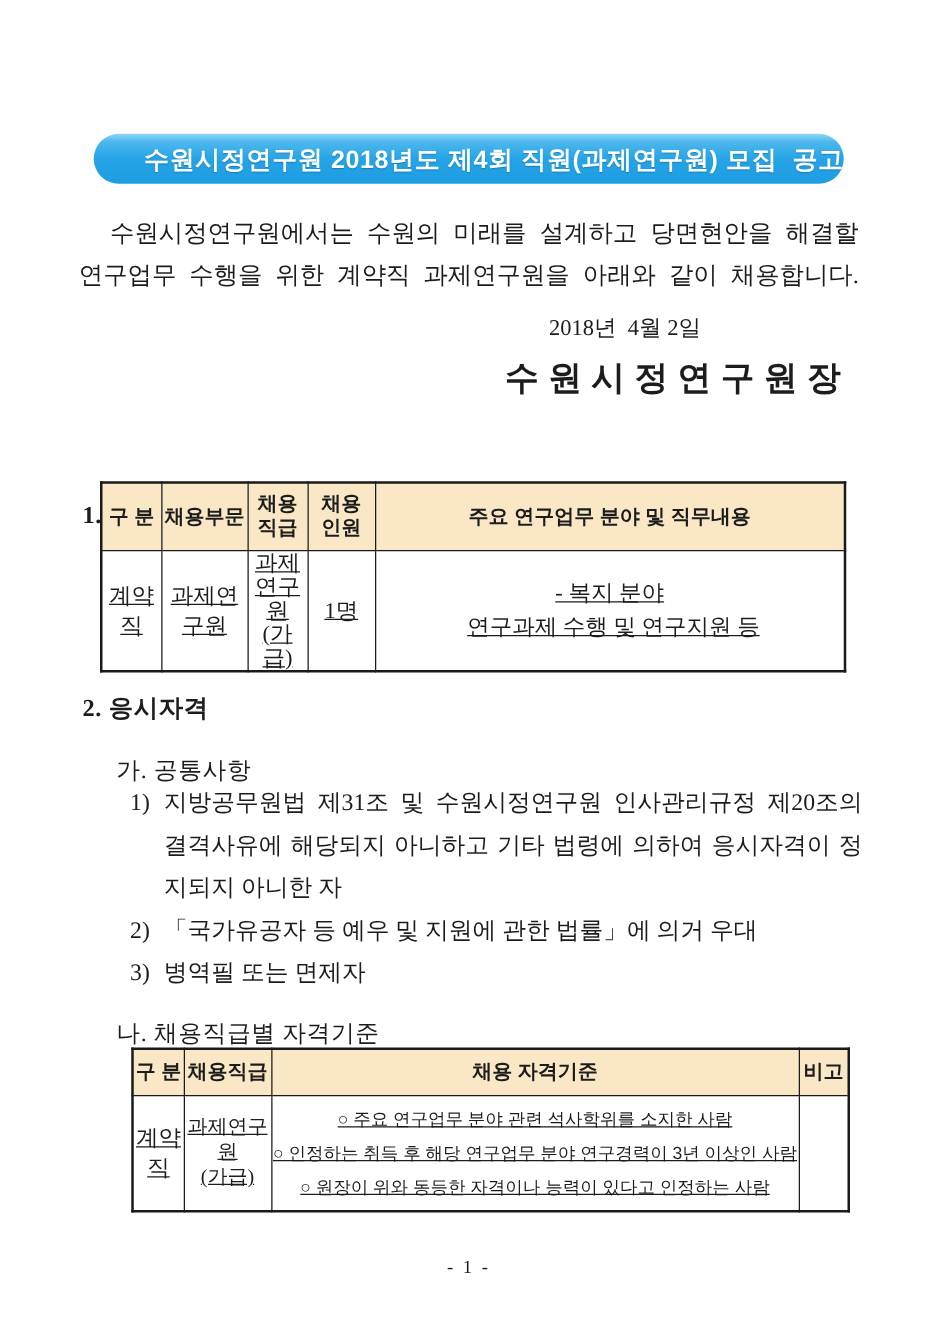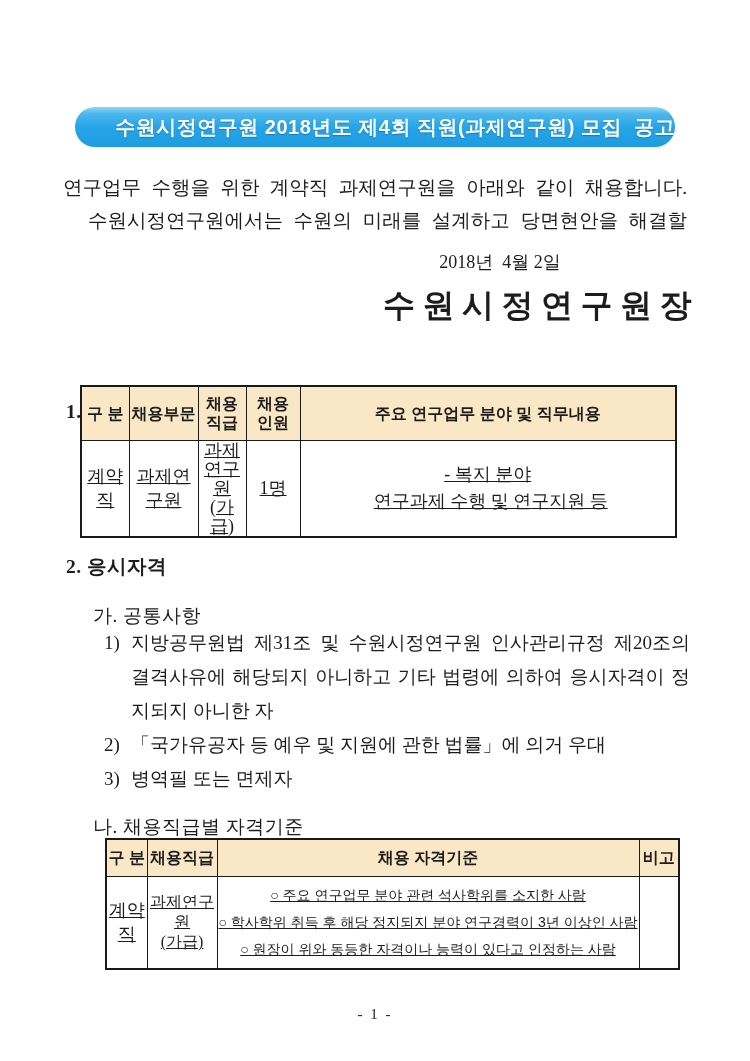--- a/index.html
+++ b/index.html
@@ -22,21 +22,21 @@
     text-shadow:0 1px 1px rgba(0,60,110,0.35);
   }
 
   
   .intro{left:63px;top:171px;width:624px;font-size:19.5px;line-height:33px;}
   .intro-line{text-align:justify;text-align-last:justify;white-space:normal;}
   .intro-line.first{text-indent:25px;}
 
   
   .date-line{left:380px;top:250px;width:240px;text-align:center;font-size:18px;white-space:pre;}
-  .signature{left:383px;top:284px;width:290px;font-size:32px;font-weight:bold;letter-spacing:7.5px;white-space:nowrap;}
+  .signature{left:404px;top:284px;width:290px;font-size:27px;font-weight:bold;letter-spacing:7.5px;white-space:nowrap;}
 
   
   .sec-heading{font-size:19.5px;font-weight:bold;letter-spacing:0.5px;}
   .sub-heading{font-size:19px;letter-spacing:0.5px;margin-top:11px;}
 
   
   table{border-collapse:collapse;table-layout:fixed;border-radius:17px;}
   .doc-table{border:2px solid #1a1a1a;}
   .doc-table th,.doc-table td{border:1px solid #1a1a1a;padding:0;vertical-align:middle;}
   .doc-table th{
@@ -63,22 +63,22 @@
   .footer{left:0;top:1006px;width:750px;text-align:center;font-size:15px;letter-spacing:2px;}
 </style>
 </head>
 <body>
 
 <div class="abs banner">
   <span class="banner-title">수원시정연구원 2018년도 제4회 직원(과제연구원) 모집  공고</span>
 </div>
 
 <div class="abs intro">
+  <div class="intro-line first">수원시정연구원에서는 수원의 미래를 설계하고 당면현안을 해결할</div>
   <div class="intro-line">연구업무 수행을 위한 계약직 과제연구원을 아래와 같이 채용합니다.</div>
-  <div class="intro-line first">수원시정연구원에서는 수원의 미래를 설계하고 당면현안을 해결할</div>
 </div>
 
 <div class="abs date-line">2018년  4월 2일</div>
 <div class="abs signature">수원시정연구원장</div>
 
 <div class="abs sec-heading" style="left:66px;top:351px;margin-top:47px;">1. 모집분야 및 인원</div>
 
 <table class="abs doc-table" style="left:80px;top:385px;width:595px;">
   <colgroup>
     <col style="width:48px">
@@ -149,21 +149,21 @@
       <th>비고</th>
     </tr>
   </thead>
   <tbody>
     <tr style="height:93px">
       <td>계약직</td>
       <td class="multi" style="font-size:16px;line-height:20px;">과제연구원
 (가급)</td>
       <td class="criteria-cell">
         <div class="criteria-line">○ 주요 연구업무 분야 관련 석사학위를 소지한 사람</div>
-        <div class="criteria-line">○ 학사학위 취득 후 해당 정지되지 분야 연구경력이 3년 이상인 사람</div>
+        <div class="criteria-line">○ 인정하는 취득 후 해당 연구업무 분야 연구경력이 3년 이상인 사람</div>
         <div class="criteria-line">○ 원장이 위와 동등한 자격이나 능력이 있다고 인정하는 사람</div>
       </td>
       <td></td>
     </tr>
   </tbody>
 </table>
 
 <div class="abs footer">- 1 -</div>
 
 </body></html>

